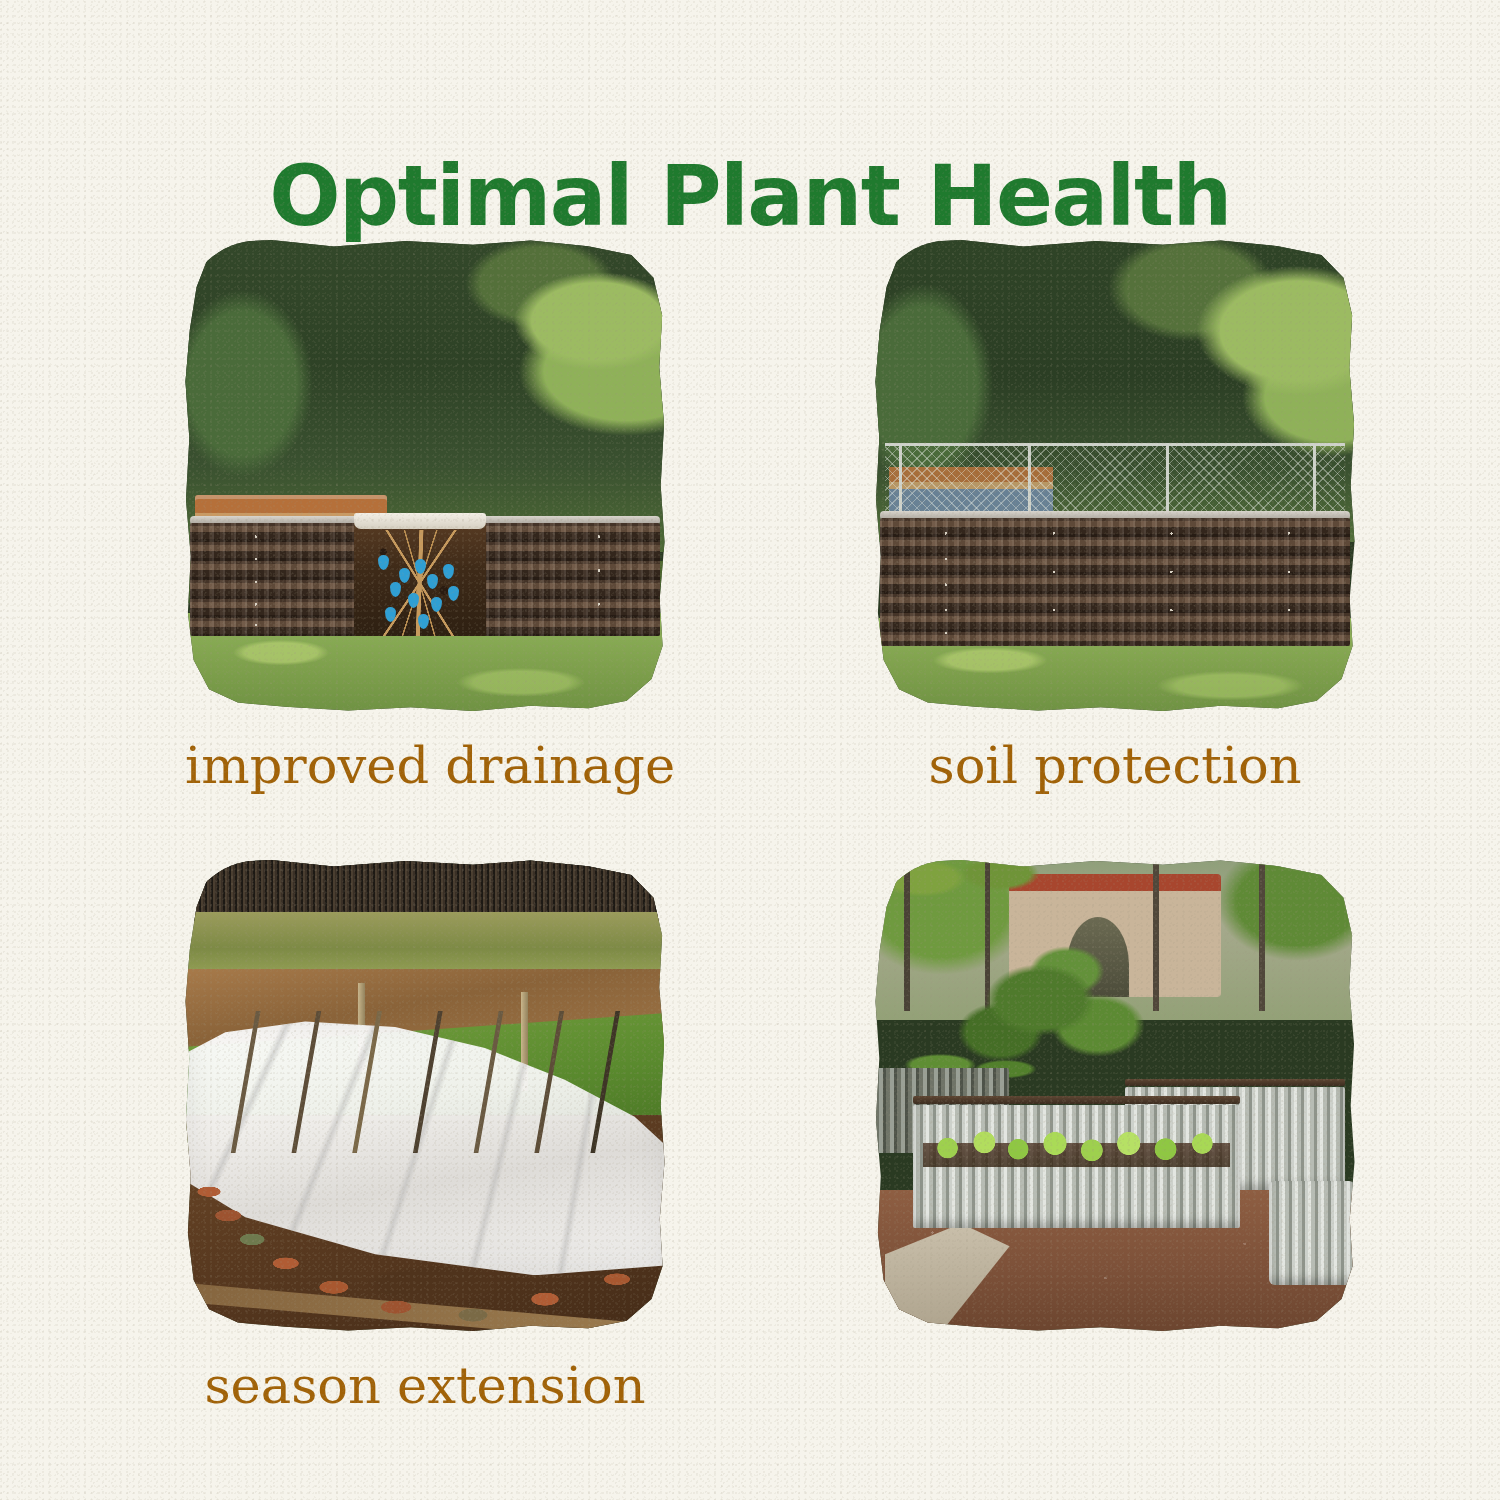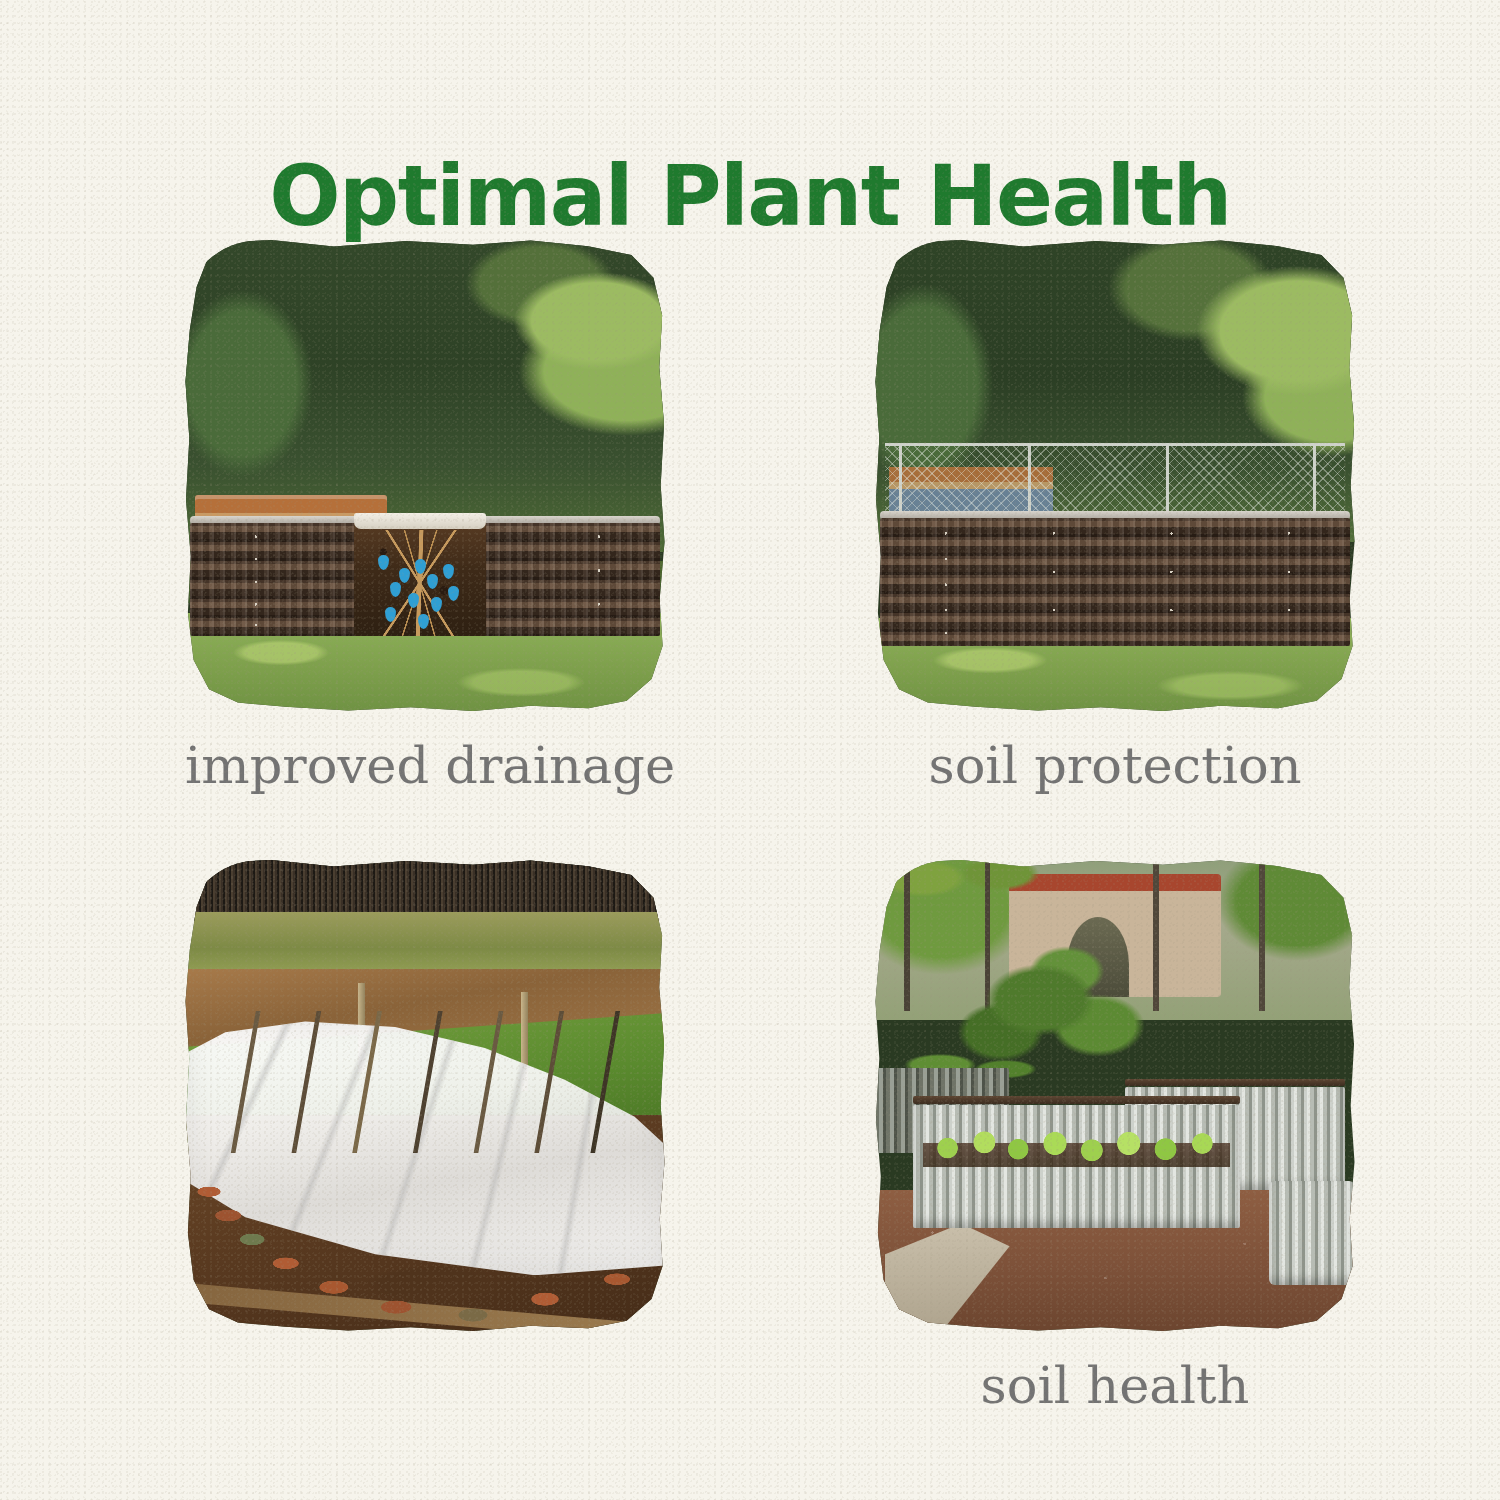--- a/index.html
+++ b/index.html
@@ -409,21 +409,21 @@
     background:linear-gradient(180deg,#4a3122,#32210f);
     opacity:.8;
   }
 
   
   .caption{
     position:absolute;
     font-family:"DejaVu Serif", serif;
     font-size:51px;
     line-height:56px;
-    color:#737373;
+    color:#a16207;
     white-space:nowrap;
   }
   .caption.k1{left:185px;top:738px;width:480px;text-align:center;}
   .caption.k2{left:875px;top:738px;width:480px;text-align:center;}
   .caption.k3{left:185px;top:1358px;width:480px;text-align:center;}
   .caption.k4{left:875px;top:1358px;width:480px;text-align:center;}
 </style>
 </head>
 <body>
 
@@ -493,20 +493,21 @@
       <div class="post a"></div>
       <div class="post b"></div>
       <div class="mulch"></div>
       <div class="frame"></div>
       <div class="tunnel"></div>
       <div class="tunnel-folds"></div>
       <div class="clips"></div>
       <div class="bricks"></div>
     </div>
   </div>
+  <div class="caption k3">season extension</div>
 
   <div class="cell c4">
     <div class="photo p4">
       <div class="sky"></div>
       <div class="villa"></div>
       <div class="villa-arch"></div>
       <div class="palms"></div>
       <div class="shrub"></div>
       <div class="gravel"></div>
       <div class="path"></div>
@@ -515,17 +516,16 @@
 
       <div class="galv-rim bedB-rim"></div>
       <div class="galv bedB"></div>
       <div class="galv bedC"></div>
       <div class="galv-rim bedA-rim"></div>
       <div class="galv bedA"></div>
       <div class="soilstrip"></div>
       <div class="lettuce"></div>
     </div>
   </div>
-  <div class="caption k4">soil health</div>
 
 </div>
 
 <div id="paper-grain"></div>
 
 </body></html>

